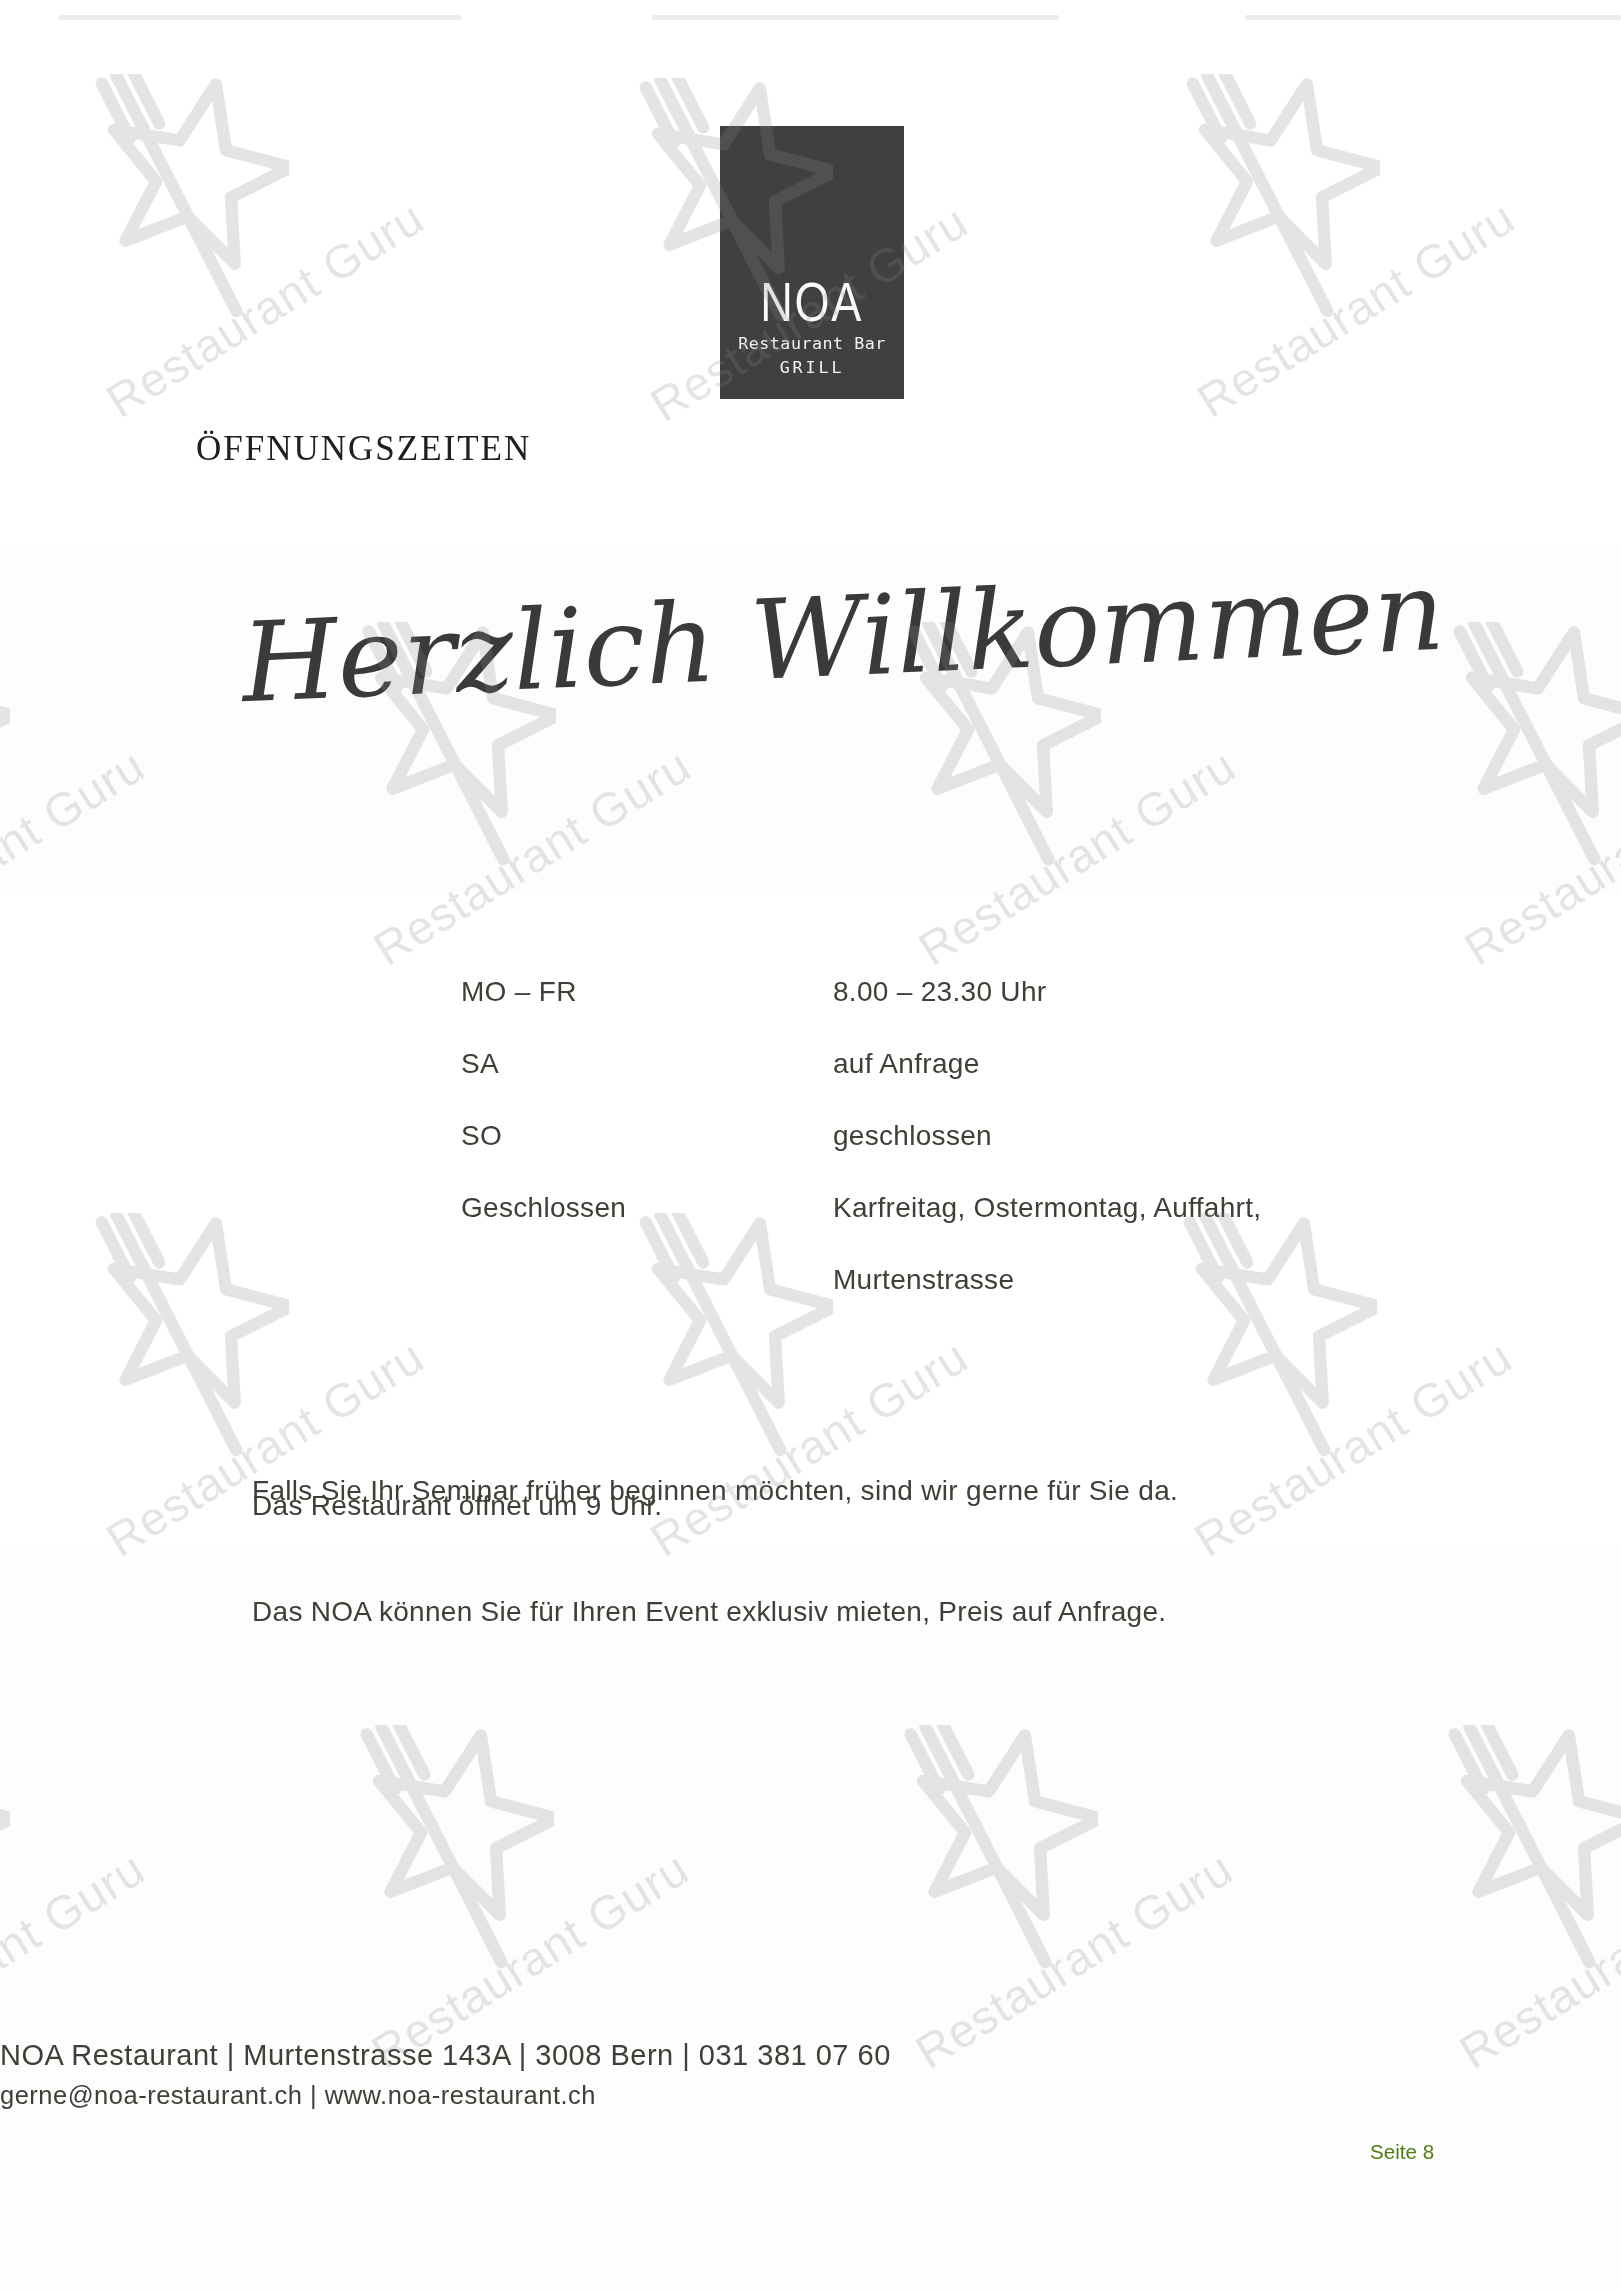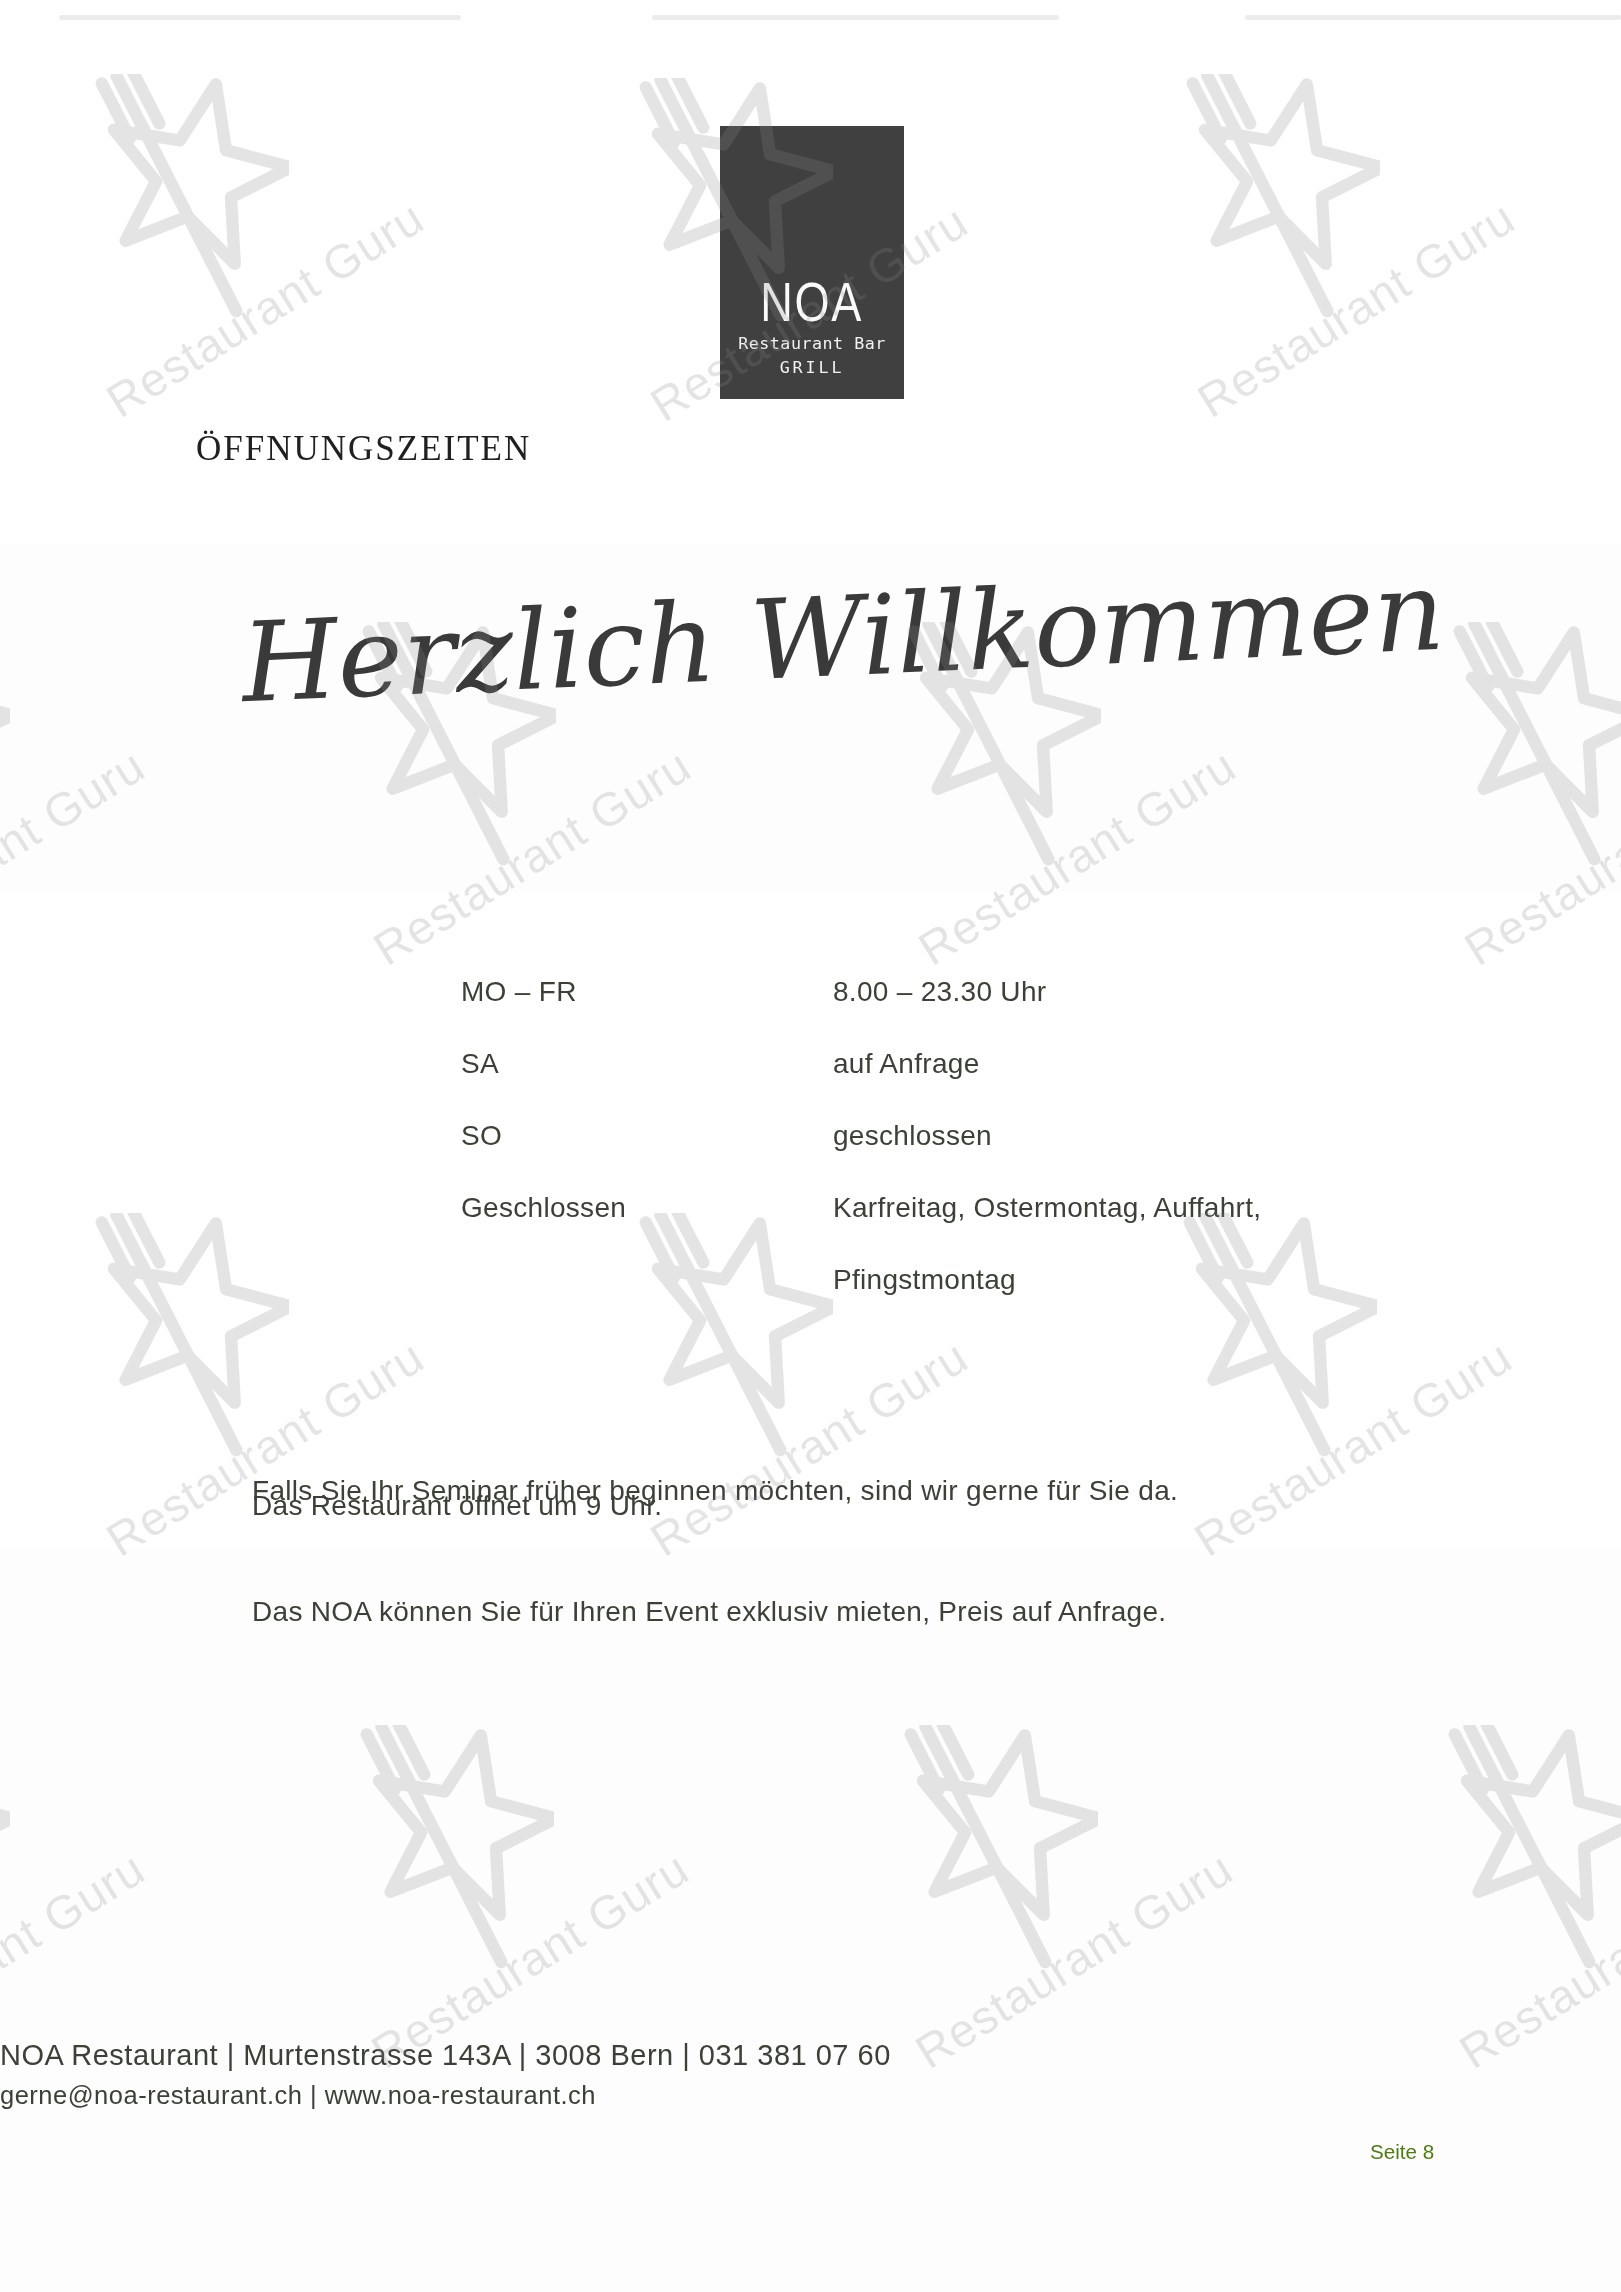--- a/index.html
+++ b/index.html
@@ -127,21 +127,21 @@
     <div class="hours-row">
       <div class="hours-label">SO</div>
       <div class="hours-value">geschlossen</div>
     </div>
     <div class="hours-row">
       <div class="hours-label">Geschlossen</div>
       <div class="hours-value">Karfreitag, Ostermontag, Auffahrt,</div>
     </div>
     <div class="hours-row">
       <div class="hours-label"></div>
-      <div class="hours-value">Pfingstmontag</div>
+      <div class="hours-value">Murtenstrasse</div>
     </div>
   </div>
 
   <div id="note-0" class="note-line">Das Restaurant öffnet um 9 Uhr.</div>
   <div id="note-1" class="note-line">Falls Sie Ihr Seminar früher beginnen möchten, sind wir gerne für Sie da.</div>
   <div id="note-2" class="note-line">Das NOA können Sie für Ihren Event exklusiv mieten, Preis auf Anfrage.</div>
 
   <div id="footer" class="abs">
     <div id="footer-line1">NOA Restaurant | Murtenstrasse 143A | 3008 Bern | 031 381 07 60</div>
     <div id="footer-line2">gerne@noa-restaurant.ch | www.noa-restaurant.ch</div>

